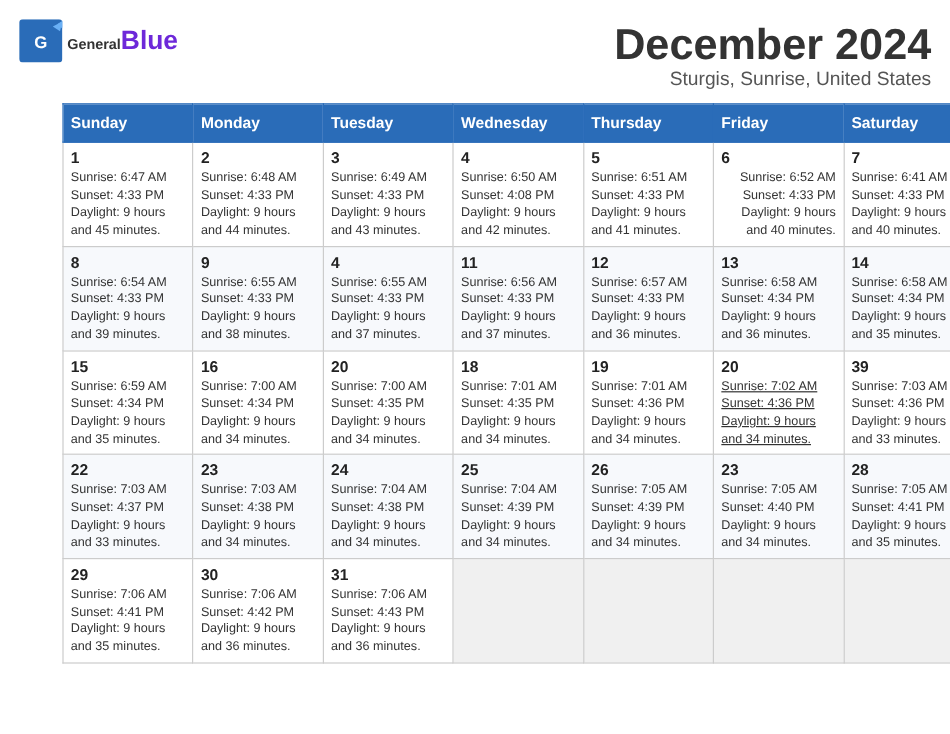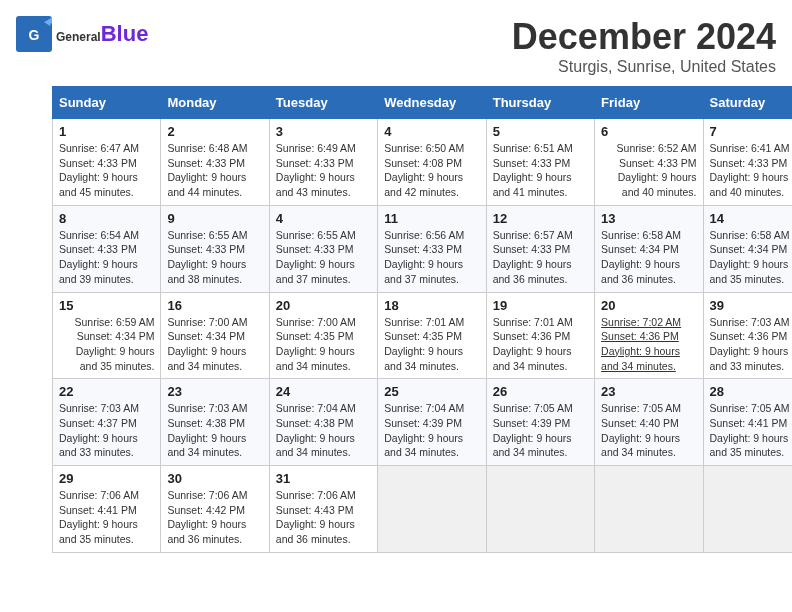--- a/index.html
+++ b/index.html
@@ -189,21 +189,21 @@
         <td>
           <span class="day-number">14</span>
           <div class="day-info" style="white-space: pre-line;">Sunrise: 6:58 AM
 Sunset: 4:34 PM
 Daylight: 9 hours and 35 minutes.</div>
         </td>
       </tr>
       <tr>
         <td>
           <span class="day-number">15</span>
-          <div class="day-info" style="white-space: pre-line; text-align: right;">Sunrise: 6:59 AM
+          <div class="day-info" style="white-space: pre-line;">Sunrise: 6:59 AM
 Sunset: 4:34 PM
 Daylight: 9 hours and 35 minutes.</div>
         </td>
         <td>
           <span class="day-number">16</span>
           <div class="day-info" style="white-space: pre-line;">Sunrise: 7:00 AM
 Sunset: 4:34 PM
 Daylight: 9 hours and 34 minutes.</div>
         </td>
         <td>

